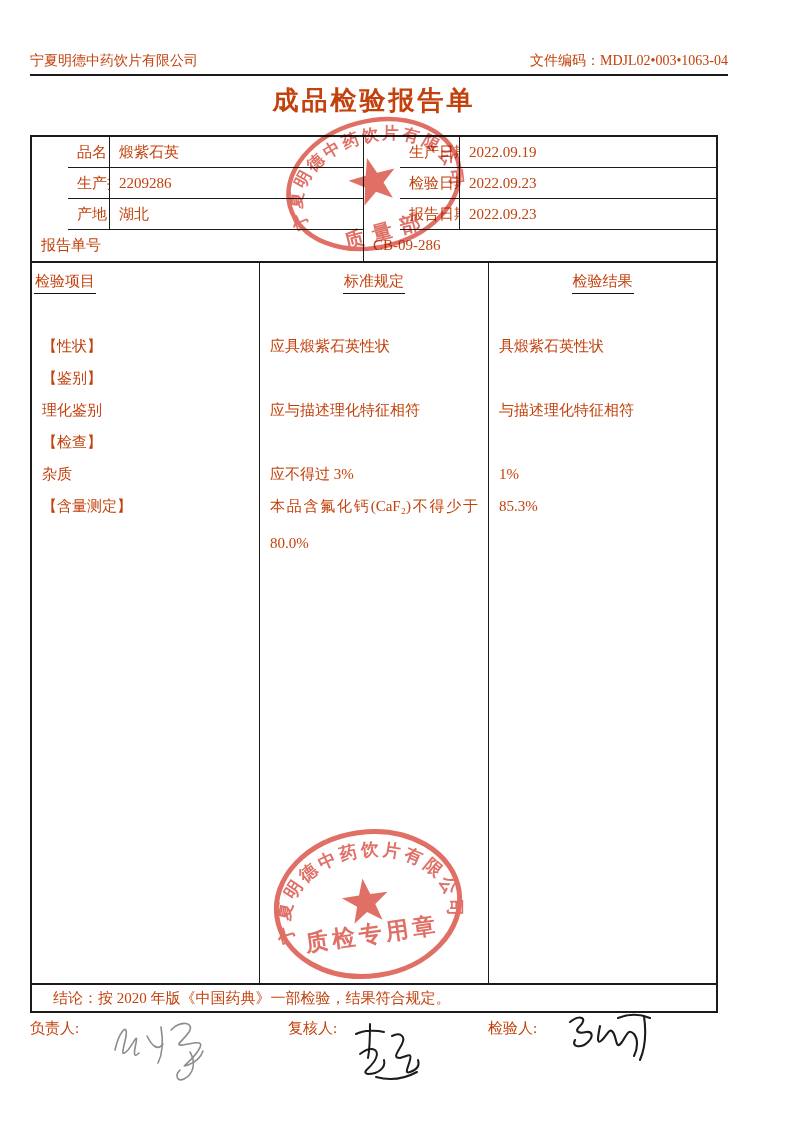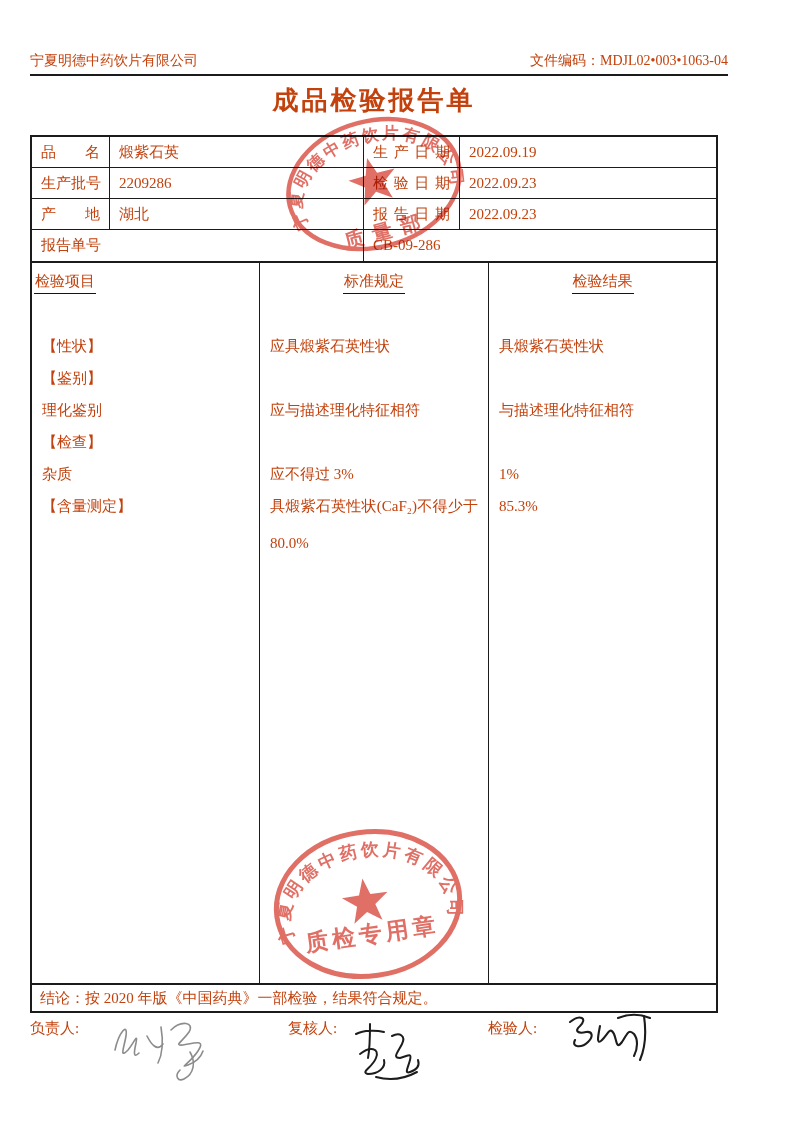--- a/index.html
+++ b/index.html
@@ -14,41 +14,41 @@
   .title{position:absolute;left:30px;top:84px;width:688px;text-align:center;font-size:26px;font-weight:bold;letter-spacing:3px;line-height:34px;}
   
   .info-table{
     position:absolute;left:30px;top:135px;width:688px;box-sizing:border-box;
     border:2px solid #1b1b1b;display:grid;grid-template-columns:78px 254px 96px 1fr;
     grid-auto-rows:31px;font-size:15px;background:transparent;
   }
   .c{box-sizing:border-box;line-height:30px;padding:0 9px;overflow:hidden;white-space:nowrap;}
   .c.br{border-right:1px solid #1b1b1b;}
   .c.bb{border-bottom:1px solid #1b1b1b;}
-  .c.lbl{text-align:justify;text-align-last:justify;}
+  .c.lbl{text-align:justify;text-align-last:justify;margin-left:36px;}
   .c.sp2{grid-column:span 2;}
   
   .insp-table{
     position:absolute;left:30px;top:261px;width:688px;height:724px;box-sizing:border-box;
     border:2px solid #1b1b1b;display:flex;font-size:15px;
   }
   .icol{box-sizing:border-box;width:228px;}
   .icol.mid{width:229px;}
   .icol.last{flex:1;}
   .icol.br{border-right:1px solid #1b1b1b;}
   .ihead{height:67px;padding-top:9px;box-sizing:border-box;text-align:center;}
   .ihead.left{text-align:left;padding-left:2px;}
   .ihead span{display:inline-block;border-bottom:1px solid #141414;padding:0 1px 2px 1px;}
   .ln{height:32px;line-height:32px;padding:0 10px;white-space:nowrap;overflow:hidden;}
   .ln.jst{text-align:justify;text-align-last:justify;white-space:normal;height:32px;}
   .ln.cont{margin-top:5px;}
   
   .conclusion{
     position:absolute;left:30px;top:983px;width:688px;height:30px;box-sizing:border-box;
-    border:2px solid #1b1b1b;line-height:26px;padding-left:8px;font-size:15px;white-space:nowrap;
+    border:2px solid #1b1b1b;line-height:26px;padding-left:21px;font-size:15px;white-space:nowrap;
   }
   .sigs{position:absolute;left:30px;top:1016px;width:688px;height:90px;font-size:15px;}
   .sig-label{position:absolute;top:3px;}
   .sig-label.l1{left:0;}
   .sig-label.l2{left:238px;margin-left:20px;}
   .sig-label.l3{left:458px;}
   .sigsvg{position:absolute;}
   .sigsvg path{fill:none;stroke-linecap:round;stroke-linejoin:round;}
   
   .stamp{position:absolute;opacity:0.82;mix-blend-mode:multiply;pointer-events:none;}
@@ -97,21 +97,21 @@
       <div class="ln">杂质</div>
       <div class="ln">【含量测定】</div>
     </div>
     <div class="icol mid br">
       <div class="ihead"><span>标准规定</span></div>
       <div class="ln">应具煅紫石英性状</div>
       <div class="ln"></div>
       <div class="ln">应与描述理化特征相符</div>
       <div class="ln"></div>
       <div class="ln">应不得过 3%</div>
-      <div class="ln jst">具煅紫石英性状(CaF₂)不得少于</div>
+      <div class="ln jst">本品含氟化钙(CaF₂)不得少于</div>
       <div class="ln cont">80.0%</div>
     </div>
     <div class="icol last">
       <div class="ihead"><span>检验结果</span></div>
       <div class="ln">具煅紫石英性状</div>
       <div class="ln"></div>
       <div class="ln">与描述理化特征相符</div>
       <div class="ln"></div>
       <div class="ln">1%</div>
       <div class="ln">85.3%</div>

